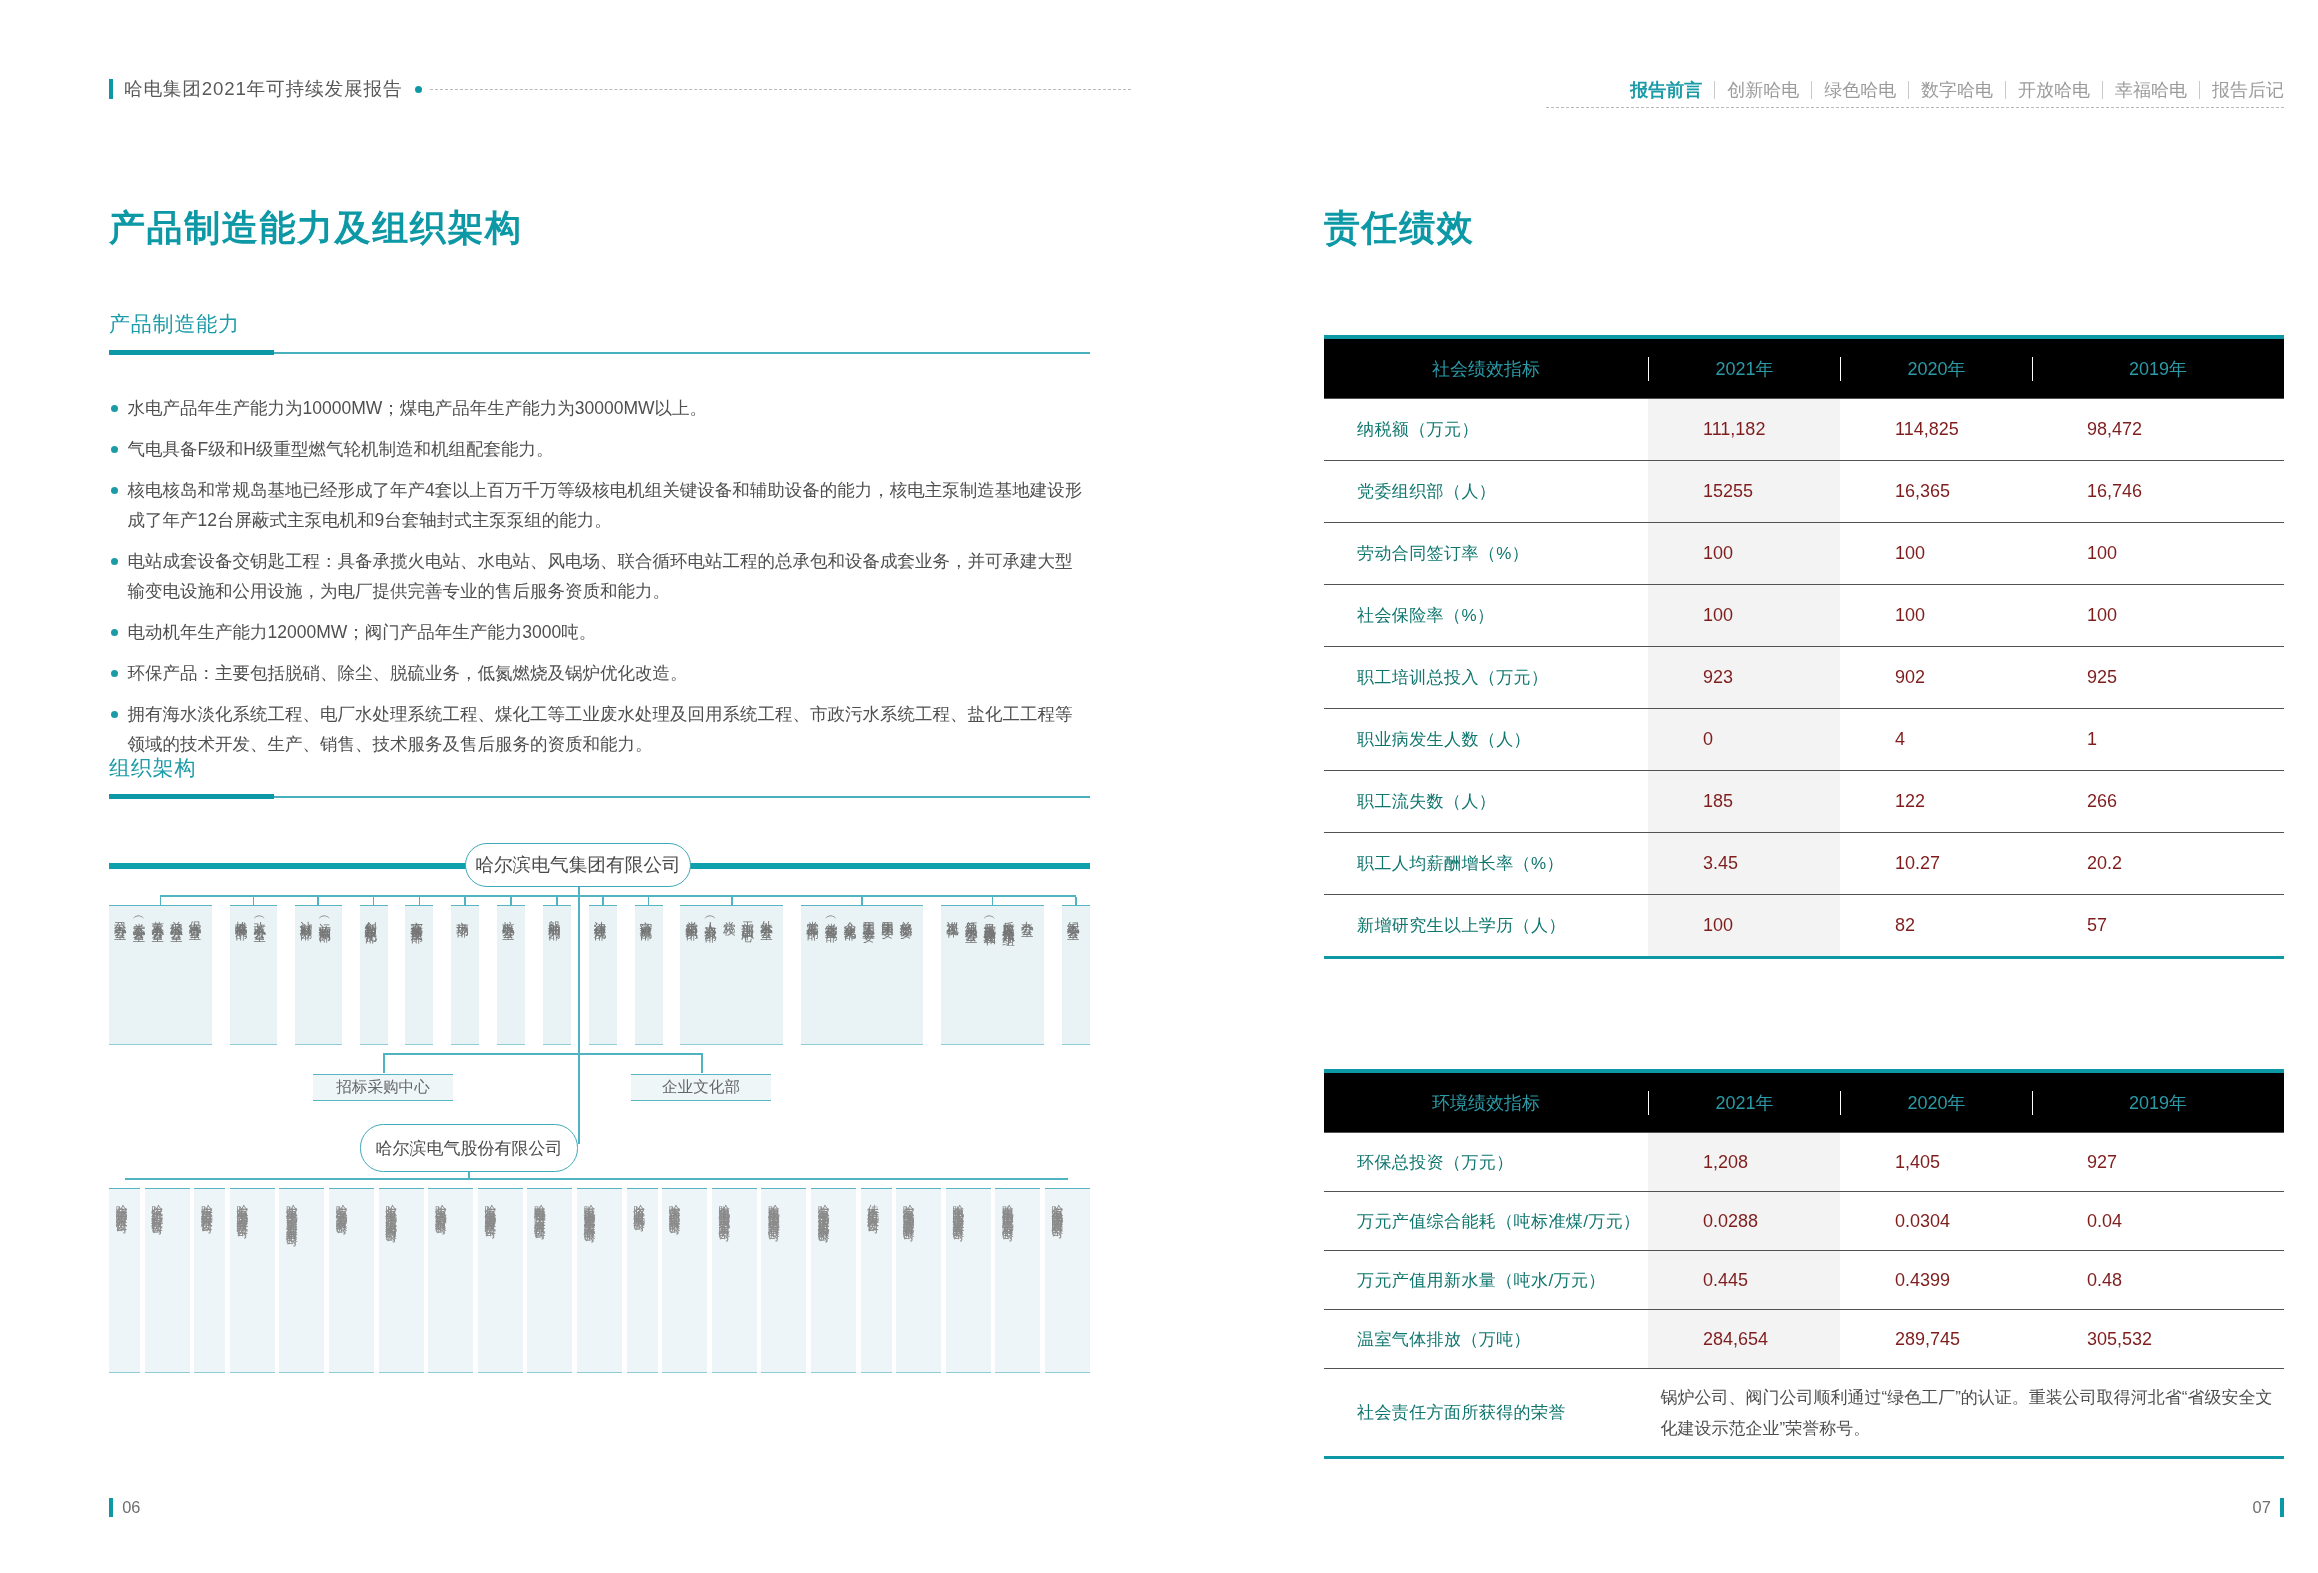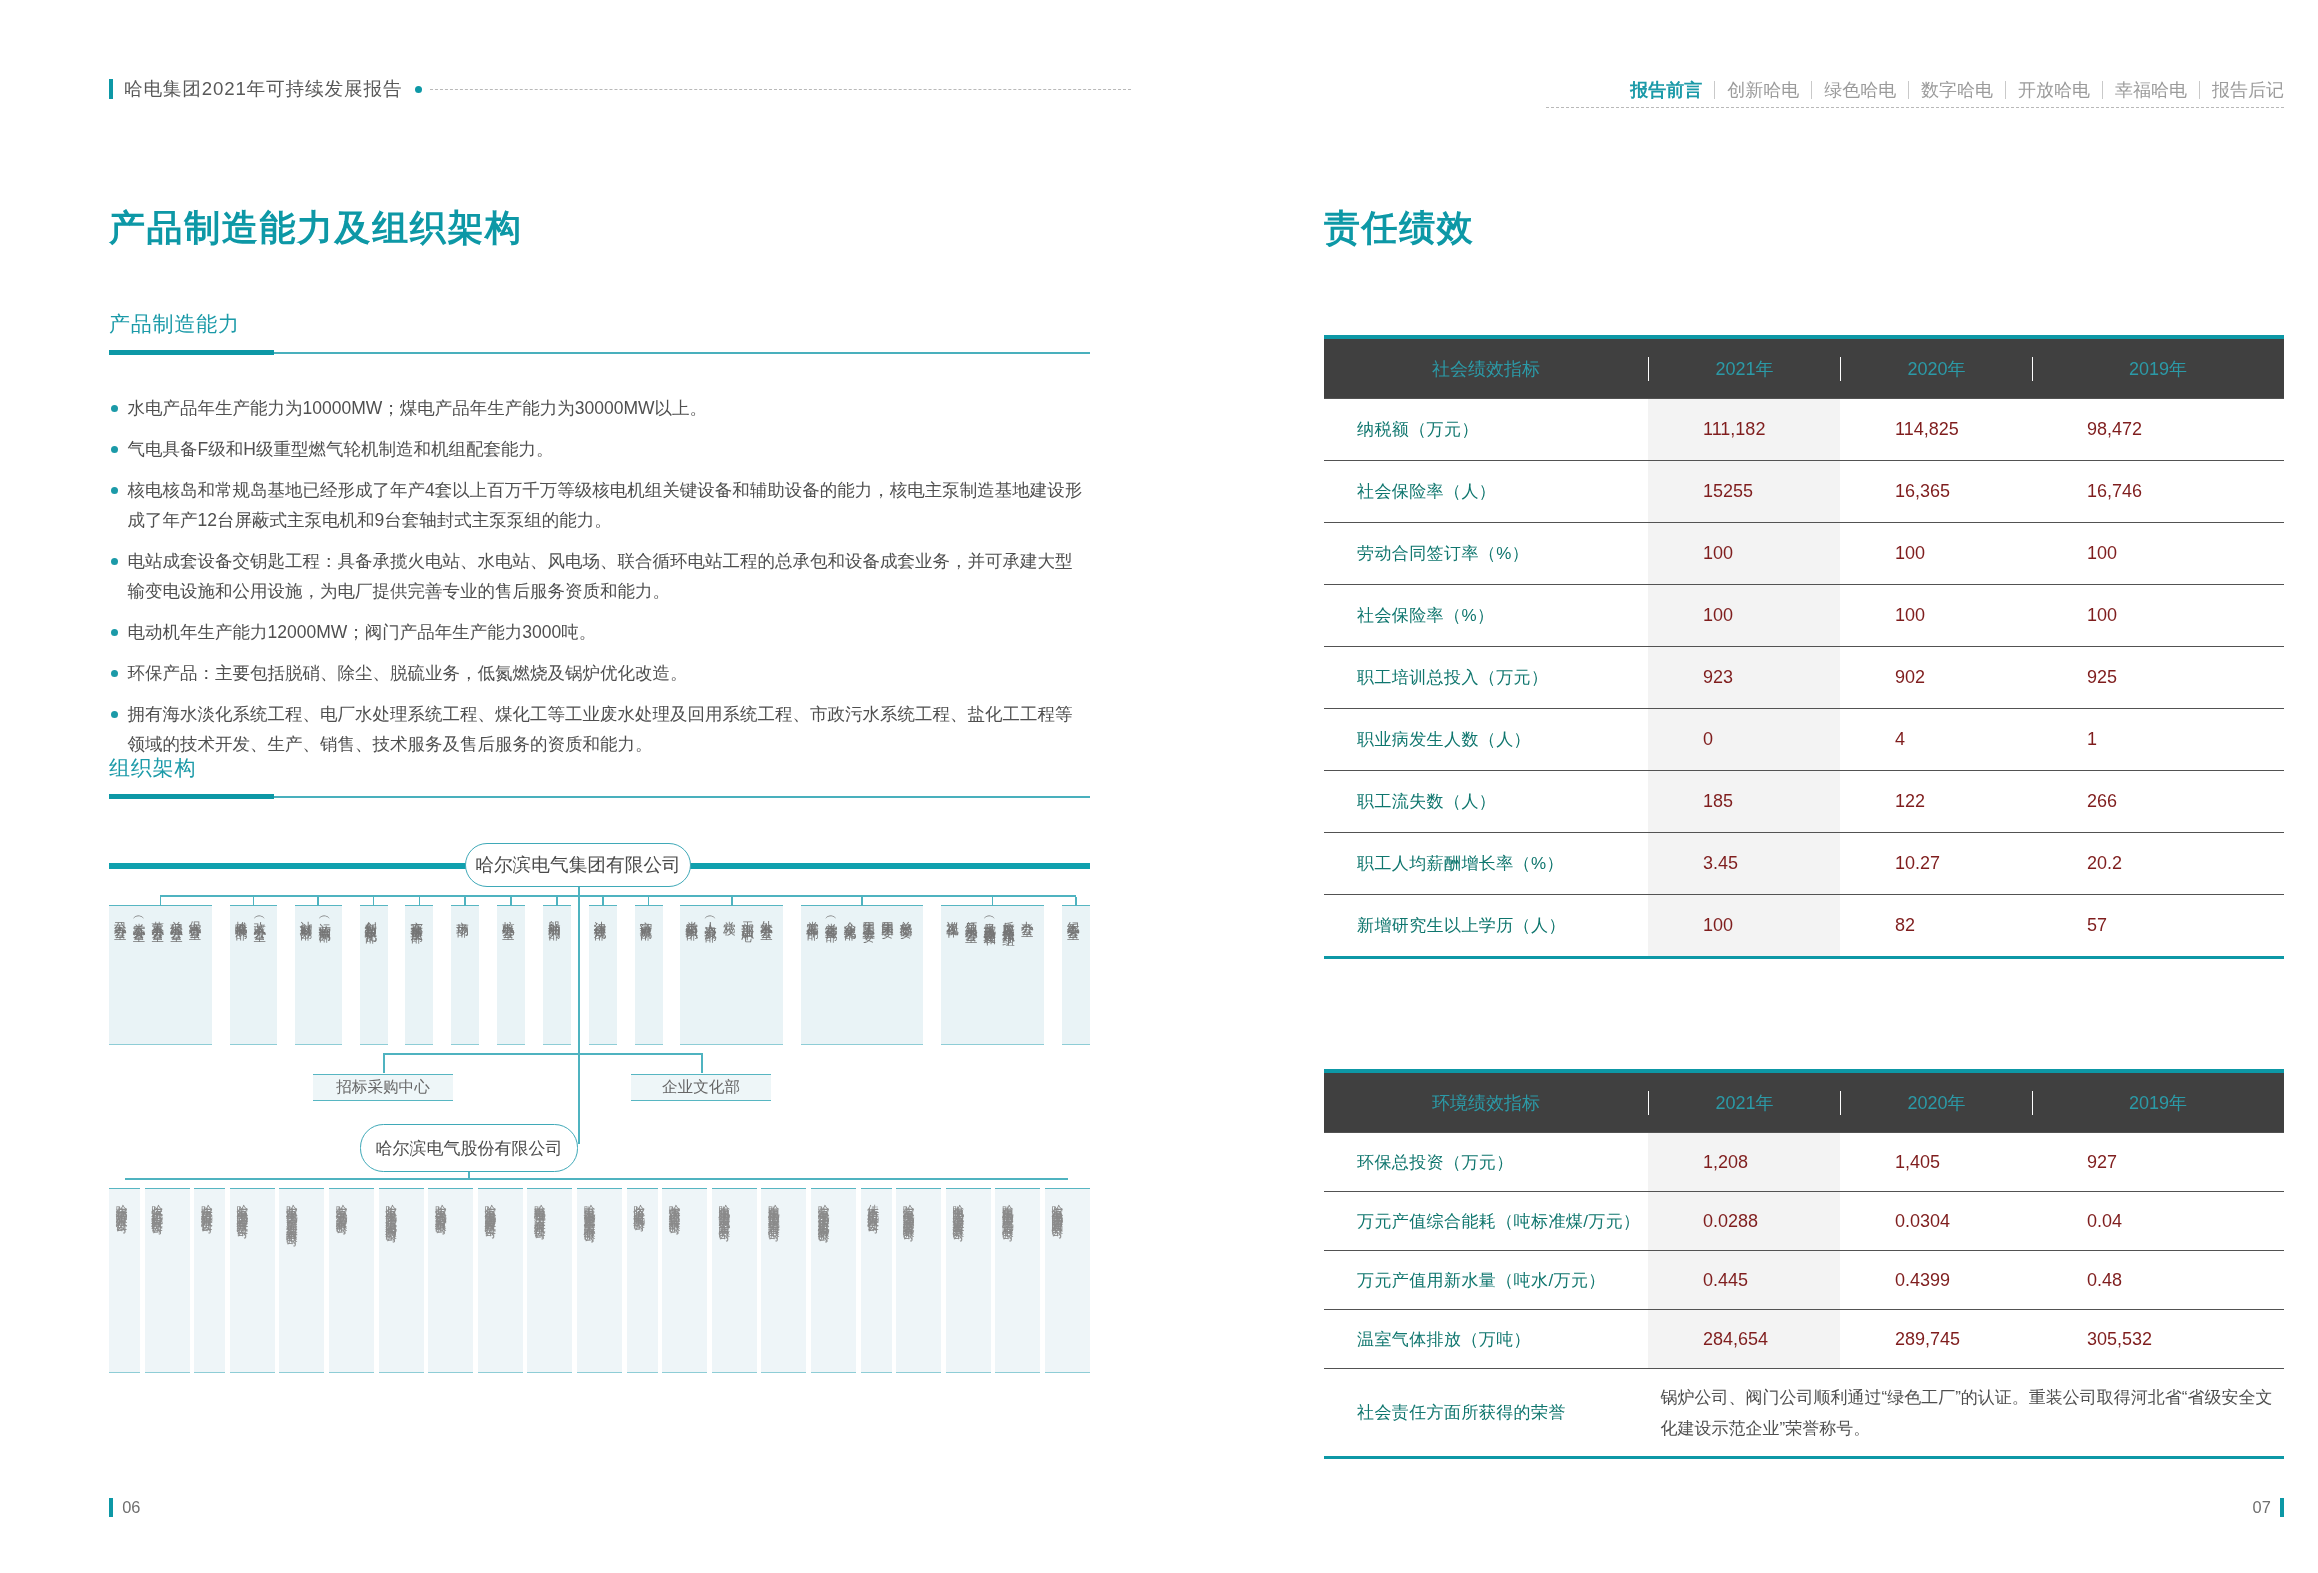--- a/index.html
+++ b/index.html
@@ -46,21 +46,21 @@
   .mid-box { position:absolute; top:248px; height:27px; background:#eef6f8; border-top:1.6px solid #57b6c2; border-bottom:1.6px solid #57b6c2;
              display:flex; align-items:center; justify-content:center; font-size:15.6px; color:#666666; }
   .sub-row { position:absolute; top:362px; left:0; right:0; display:flex; justify-content:space-between; }
   .sub-box { position:relative; height:185px; background:#eef5f8; border-top:1.6px solid #57b6c2; border-bottom:1.6px solid #8ecdd6;
              writing-mode:vertical-lr; text-orientation:upright;
              font-size:11.7px; line-height:19.5px; letter-spacing:1.6px; color:#8a8a8a; padding:6.2px 3.1px; overflow:hidden; }
 
   
   .right-page { position:absolute; left:1324px; top:0; width:960px; height:1573px; }
   .ptable { position:absolute; left:0; width:960px; border-top:4.7px solid #0d98a6; border-bottom:3.9px solid #0d98a6; }
-  .t-head { display:grid; grid-template-columns:324px 192px 192px 251px; height:59px; background:#404040; align-items:center; }
+  .t-head { display:grid; grid-template-columns:324px 192px 192px 251px; height:59px; background:#000000; align-items:center; }
   .t-hcell { text-align:center; font-size:18px; color:#2b9aa7; border-left:1.6px solid #ffffff; }
   .t-hcell:first-child { border-left:none; }
   .t-row { display:grid; grid-template-columns:324px 192px 192px 251px; border-top:1.6px solid #525252; align-items:stretch; }
   .t-row:first-of-type { border-top:none; }
   .t-cell { display:flex; align-items:center; }
   .t-label { padding-left:33px; font-size:17px; color:#0f766e; letter-spacing:0.4px; }
   .t-val { padding-left:55px; font-size:18px; color:#7f1d1d; }
   .band { background:#f3f3f3; }
   .honor-text { grid-column:2 / 5; padding:12.5px 9.3px 12.5px 12.5px; font-size:17px; line-height:31px; color:#4e4e4e; display:flex; align-items:center; }
 
@@ -228,21 +228,21 @@
           <div class="t-hcell">2020年</div>
           <div class="t-hcell">2019年</div>
         </div>
         <div class="t-row" style="min-height: 62px;">
           <div class="t-cell t-label">纳税额（万元）</div>
           <div class="t-cell t-val band">111,182</div>
           <div class="t-cell t-val">114,825</div>
           <div class="t-cell t-val">98,472</div>
         </div>
         <div class="t-row" style="min-height: 62px;">
-          <div class="t-cell t-label">社会保险率（人）</div>
+          <div class="t-cell t-label">党委组织部（人）</div>
           <div class="t-cell t-val band">15255</div>
           <div class="t-cell t-val">16,365</div>
           <div class="t-cell t-val">16,746</div>
         </div>
         <div class="t-row" style="min-height: 62px;">
           <div class="t-cell t-label">劳动合同签订率（%）</div>
           <div class="t-cell t-val band">100</div>
           <div class="t-cell t-val">100</div>
           <div class="t-cell t-val">100</div>
         </div>

